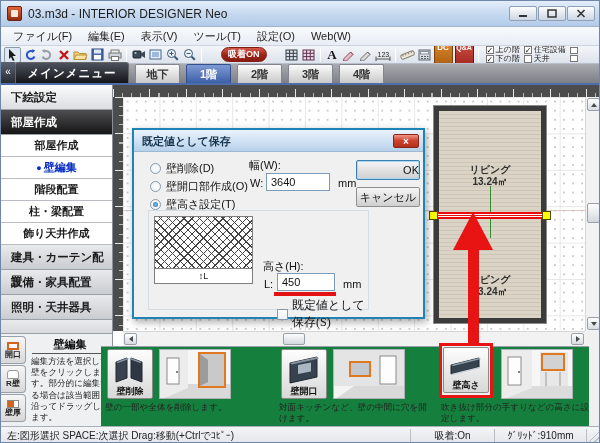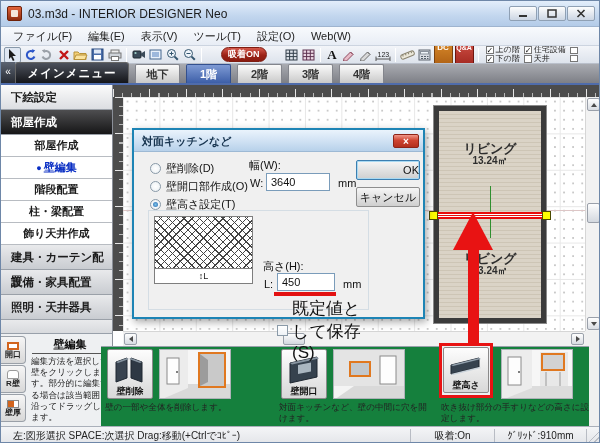--- a/index.html
+++ b/index.html
@@ -58,21 +58,21 @@
   .helptitle{font-size:11px;font-weight:bold;text-align:center;color:#111;border-bottom:1px solid #555;padding-bottom:1px;margin:1px 4px 2px 4px;}
   .helptext{font-size:8.6px;line-height:1.3;color:#222;padding:0 3px;}
   
   .canvas{position:absolute;left:112px;top:84px;width:488px;height:261px;background:#fff;}
   .ruler-h{position:absolute;left:0;top:0;width:488px;height:12px;background:#4c4c4c;background-image:repeating-linear-gradient(90deg,#e6e6e6 0 1px,transparent 1px 36.4px),repeating-linear-gradient(90deg,#b9b9b9 0 1px,transparent 1px 9.1px);background-size:100% 8px,100% 4px;background-position:left bottom,left bottom;background-repeat:no-repeat;}
   .ruler-v{position:absolute;left:0;top:12px;width:10px;height:234px;background:#4c4c4c;background-image:repeating-linear-gradient(180deg,#e6e6e6 0 1px,transparent 1px 36.4px),repeating-linear-gradient(180deg,#b9b9b9 0 1px,transparent 1px 9.1px);background-size:8px 100%,4px 100%;background-position:right top,right top;background-repeat:no-repeat;}
   .viewport{position:absolute;left:10px;top:12px;width:462px;height:234px;background-color:#fff;background-image:radial-gradient(circle,#c9c9c9 0.8px,transparent 1px),linear-gradient(#e7e7e7 1px,transparent 1px),linear-gradient(90deg,#e7e7e7 1px,transparent 1px);background-size:9.1px 9.1px,36.4px 36.4px,36.4px 36.4px;overflow:hidden;}
   .guide-h{position:absolute;left:0;top:113px;width:462px;height:1px;background:#ddc6c6;}
   .room{position:absolute;left:311px;top:9px;width:112px;height:217px;border:5px solid #3b3b3b;outline:1px solid #8a8a8a;background:repeating-linear-gradient(#dad3c6 0 3px,#cdc5b5 3px 4px);}
   .roomlabel{position:absolute;left:0;width:102px;text-align:center;color:#2e2e2e;}
-  .roomlabel .rname{font-size:13px;font-weight:bold;line-height:12px;}
+  .roomlabel .rname{font-size:10px;font-weight:bold;line-height:12px;margin-top:21px;}
   .roomlabel .rarea{font-size:10px;font-weight:bold;line-height:12px;}
   .selwall{position:absolute;left:-1px;top:101px;width:104px;height:7px;background:linear-gradient(#e80c0c 0 2px,#fff 2px 3px,#e80c0c 3px 4px,#fff 4px 5px,#e80c0c 5px 7px);}
   .handle{position:absolute;top:100px;width:9px;height:9px;background:#ffff00;border:1px solid #4a4a00;}
   .greenline{position:absolute;left:51px;top:75px;width:1px;height:52px;background:#2f8f2f;}
   .vscroll{position:absolute;left:472px;top:12px;width:16px;height:234px;background:#f2f2f2;border-left:1px solid #d6d6d6;}
   .hscroll{position:absolute;left:10px;top:246px;width:462px;height:15px;background:#f2f2f2;border-top:1px solid #d6d6d6;}
   .sbtn{position:absolute;background:linear-gradient(#fefefe,#d8dce2);border:1px solid #9aa0aa;border-radius:2px;display:flex;align-items:center;justify-content:center;}
   .tri{width:0;height:0;}
   .tri.up{border-left:3px solid transparent;border-right:3px solid transparent;border-bottom:4px solid #4a4a4a;}
   .tri.dn{border-left:3px solid transparent;border-right:3px solid transparent;border-top:4px solid #4a4a4a;}
@@ -92,36 +92,36 @@
   .dlabel{position:absolute;font-size:11px;color:#111;}
   .dinput{position:absolute;height:18px;border:1px solid #7a9cba;background:#fff;font-size:11px;color:#111;padding:0 0 0 4px;line-height:16px;font-family:inherit;}
   .dbtn{position:absolute;width:64px;height:20px;border:1px solid #8e8e8e;border-radius:2px;background:linear-gradient(#f6f6f6,#e4e4e4 45%,#cfcfcf);font-size:11px;color:#111;text-align:center;line-height:18px;}
   .dbtn.default{border:1px solid #3c7fb1;box-shadow:inset 0 0 0 1px #a9d9f2;}
   .groupbox{position:absolute;left:14px;top:80px;width:221px;height:100px;border:1px solid #d4dde4;background:#f0f0f0;}
   .hatch{position:absolute;left:5px;top:5px;width:99px;height:68px;border:1px solid #7e7e7e;background:#fff;}
   .hatch .pat{position:absolute;left:0;top:0;width:97px;height:51px;background-image:repeating-linear-gradient(45deg,#444 0 1px,transparent 1px 5.5px),repeating-linear-gradient(-45deg,#444 0 1px,transparent 1px 5.5px);}
   .hatch .strip{position:absolute;left:0;top:51px;width:97px;height:15px;border-top:1px solid #7e7e7e;background:#fff;font-size:9px;color:#222;text-align:center;line-height:15px;}
   .checkline{position:absolute;display:flex;align-items:center;}
   .ckbox{width:11px;height:11px;border:1px solid #8a9aa8;background:linear-gradient(#fff,#eef2f6);margin-right:4px;flex:none;font-size:9px;line-height:10px;text-align:center;color:#111;}
-  .checkline span{font-size:17px;color:#111;}
+  .checkline span{font-size:12px;color:#111;font-family:Liberation Serif, serif;}
   .redline{position:absolute;left:140px;top:162px;width:62px;height:4px;background:#e31111;}
   
   .arrow-stem{position:absolute;left:467px;top:248px;width:11px;height:97px;background:#e81313;z-index:30;}
   .arrow-head{position:absolute;left:452px;top:211px;width:0;height:0;border-left:20px solid transparent;border-right:20px solid transparent;border-bottom:38px solid #e81313;z-index:30;}
   
   .toolpanel{position:absolute;left:100px;top:345px;width:488px;height:80px;background:#15803d;border-top:1px solid #98a0aa;}
   .toolbtn{position:absolute;width:46px;height:50px;border:1px solid #8a8a8a;border-radius:2px;background:linear-gradient(#fdfdfd,#d8d8d8);display:flex;flex-direction:column;align-items:center;justify-content:flex-end;padding-bottom:2px;}
   .toolbtn svg{position:absolute;top:4px;left:5px;}
   .toolbtn .tlabel{font-size:9px;font-weight:bold;color:#111;line-height:10px;}
   .preview{position:absolute;width:72px;height:50px;border:1px solid #aeb2b8;background:linear-gradient(#fdfdfd,#e6e6e6);overflow:hidden;}
   .caption{position:absolute;font-size:8.6px;line-height:1.3;color:#222;width:152px;}
   .redbox{position:absolute;left:338px;top:-4px;width:54px;height:55px;border:3px solid #e81313;background:#eef0f2;}
   
   .statusbar{position:absolute;left:0;top:425px;width:600px;height:18px;background:linear-gradient(#f4f5f7,#e3e5e9);border-top:1px solid #aab0ba;display:flex;align-items:center;font-size:10px;color:#222;}
-  .st-hint{flex:1;padding-left:12px;border-right:1px solid #b8bcc4;height:14px;line-height:14px;}
+  .st-hint{flex:1;padding-left:6px;border-right:1px solid #b8bcc4;height:14px;line-height:14px;}
   .st-cell{width:84px;text-align:center;border-right:1px solid #b8bcc4;height:14px;line-height:14px;}
   .st-cell.grid{width:92px;}
   .st-grip{width:14px;height:14px;background:linear-gradient(135deg,transparent 0 50%,#b8bcc4 50% 55%,transparent 55% 70%,#b8bcc4 70% 75%,transparent 75%);}
 </style>
 </head>
 <body>
 
 <div class="app">
 
   <div class="titlebar">
@@ -388,21 +388,21 @@
           <span class="tri rt"></span>
         </div>
     </div>
     <div class="corner"></div>
   </div>
 
   <div class="arrow-stem"></div>
   <div class="arrow-head"></div>
 
   <div class="dialog">
-    <div class="dlg-title"><span>対面キッチンなど</span></div>
+    <div class="dlg-title"><span>既定値として保存</span></div>
     <div class="dlg-close">×</div>
 
     <div class="radio" style="left:16px;top:31px;">
         <span class="rdot"></span>
         <span>壁削除(D)</span>
       </div>
     <div class="radio" style="left:16px;top:49px;">
         <span class="rdot"></span>
         <span>壁開口部作成(O)</span>
       </div>

